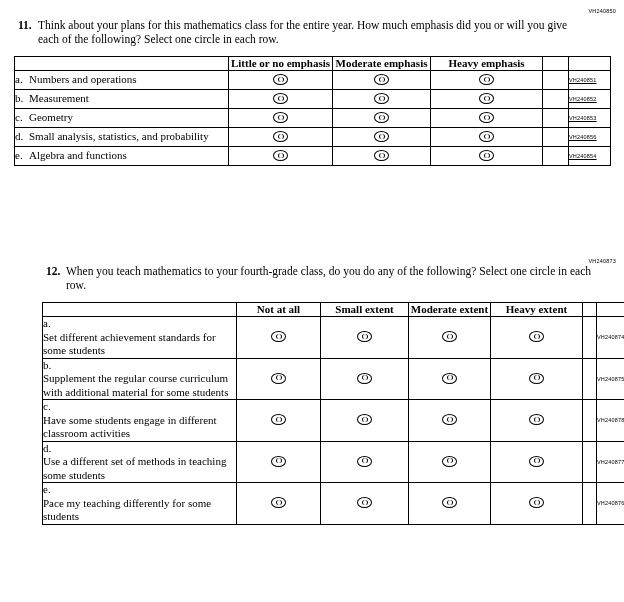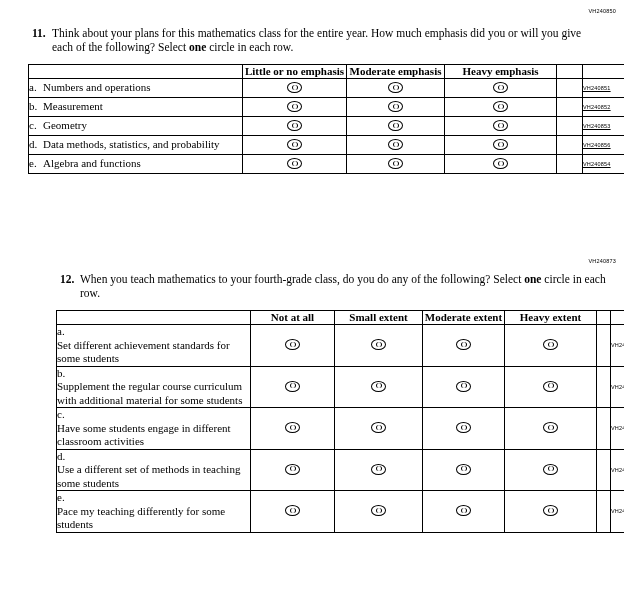--- a/index.html
+++ b/index.html
@@ -25,23 +25,22 @@
     font-family: "Liberation Sans", sans-serif;
     font-size: 5.5px;
     letter-spacing: 0.2px;
     color: #000;
   }
   #q11-corner-id { right: 8px; top: 8px; }
   #q12-corner-id { right: 8px; top: 258px; }
 
   .question-block {
     position: absolute;
-    left: 28px;
+    left: 14px;
     width: 596px;
-    margin-top: 8px;
   }
   #q11-block { top: 18px; }
   #q12-block { top: 264px; padding-left: 28px; }
 
   .qhead {
     display: flex;
     align-items: flex-start;
     font-size: 11.5px;
     line-height: 14px;
   }
@@ -49,21 +48,21 @@
     font-weight: bold;
     width: 24px;
     flex: 0 0 24px;
     padding-left: 4px;
     box-sizing: border-box;
   }
   .qtext {
     flex: 1 1 auto;
     padding-right: 40px;
   }
-  .qtext .b { font-weight: bold; }
+  .qtext .b { font-weight: normal; }
 
   table.qtable {
     border-collapse: collapse;
     margin-top: 10px;
     table-layout: fixed;
     border-radius: 18px;
   }
   table.qtable td, table.qtable th {
     border: 1px solid #000;
     vertical-align: middle;
@@ -200,21 +199,21 @@
       <tr class="datarow">
         <td class="rowlabel"><span class="letter">c.</span><span class="ltxt">Geometry</span></td>
         <td class="opt"><span class="bubble"></span></td>
         <td class="opt"><span class="bubble"></span></td>
         <td class="opt"><span class="bubble"></span></td>
         <td></td>
         <td class="idcell">VH240853</td>
       </tr>
 
       <tr class="datarow">
-        <td class="rowlabel"><span class="letter">d.</span><span class="ltxt">Data methods, statistics, and probability</span></td>
+        <td class="rowlabel"><span class="letter">d.</span><span class="ltxt">Small analysis, statistics, and probability</span></td>
         <td class="opt"><span class="bubble"></span></td>
         <td class="opt"><span class="bubble"></span></td>
         <td class="opt"><span class="bubble"></span></td>
         <td></td>
         <td class="idcell">VH240856</td>
       </tr>
 
       <tr class="datarow">
         <td class="rowlabel"><span class="letter">e.</span><span class="ltxt">Algebra and functions</span></td>
         <td class="opt"><span class="bubble"></span></td>

